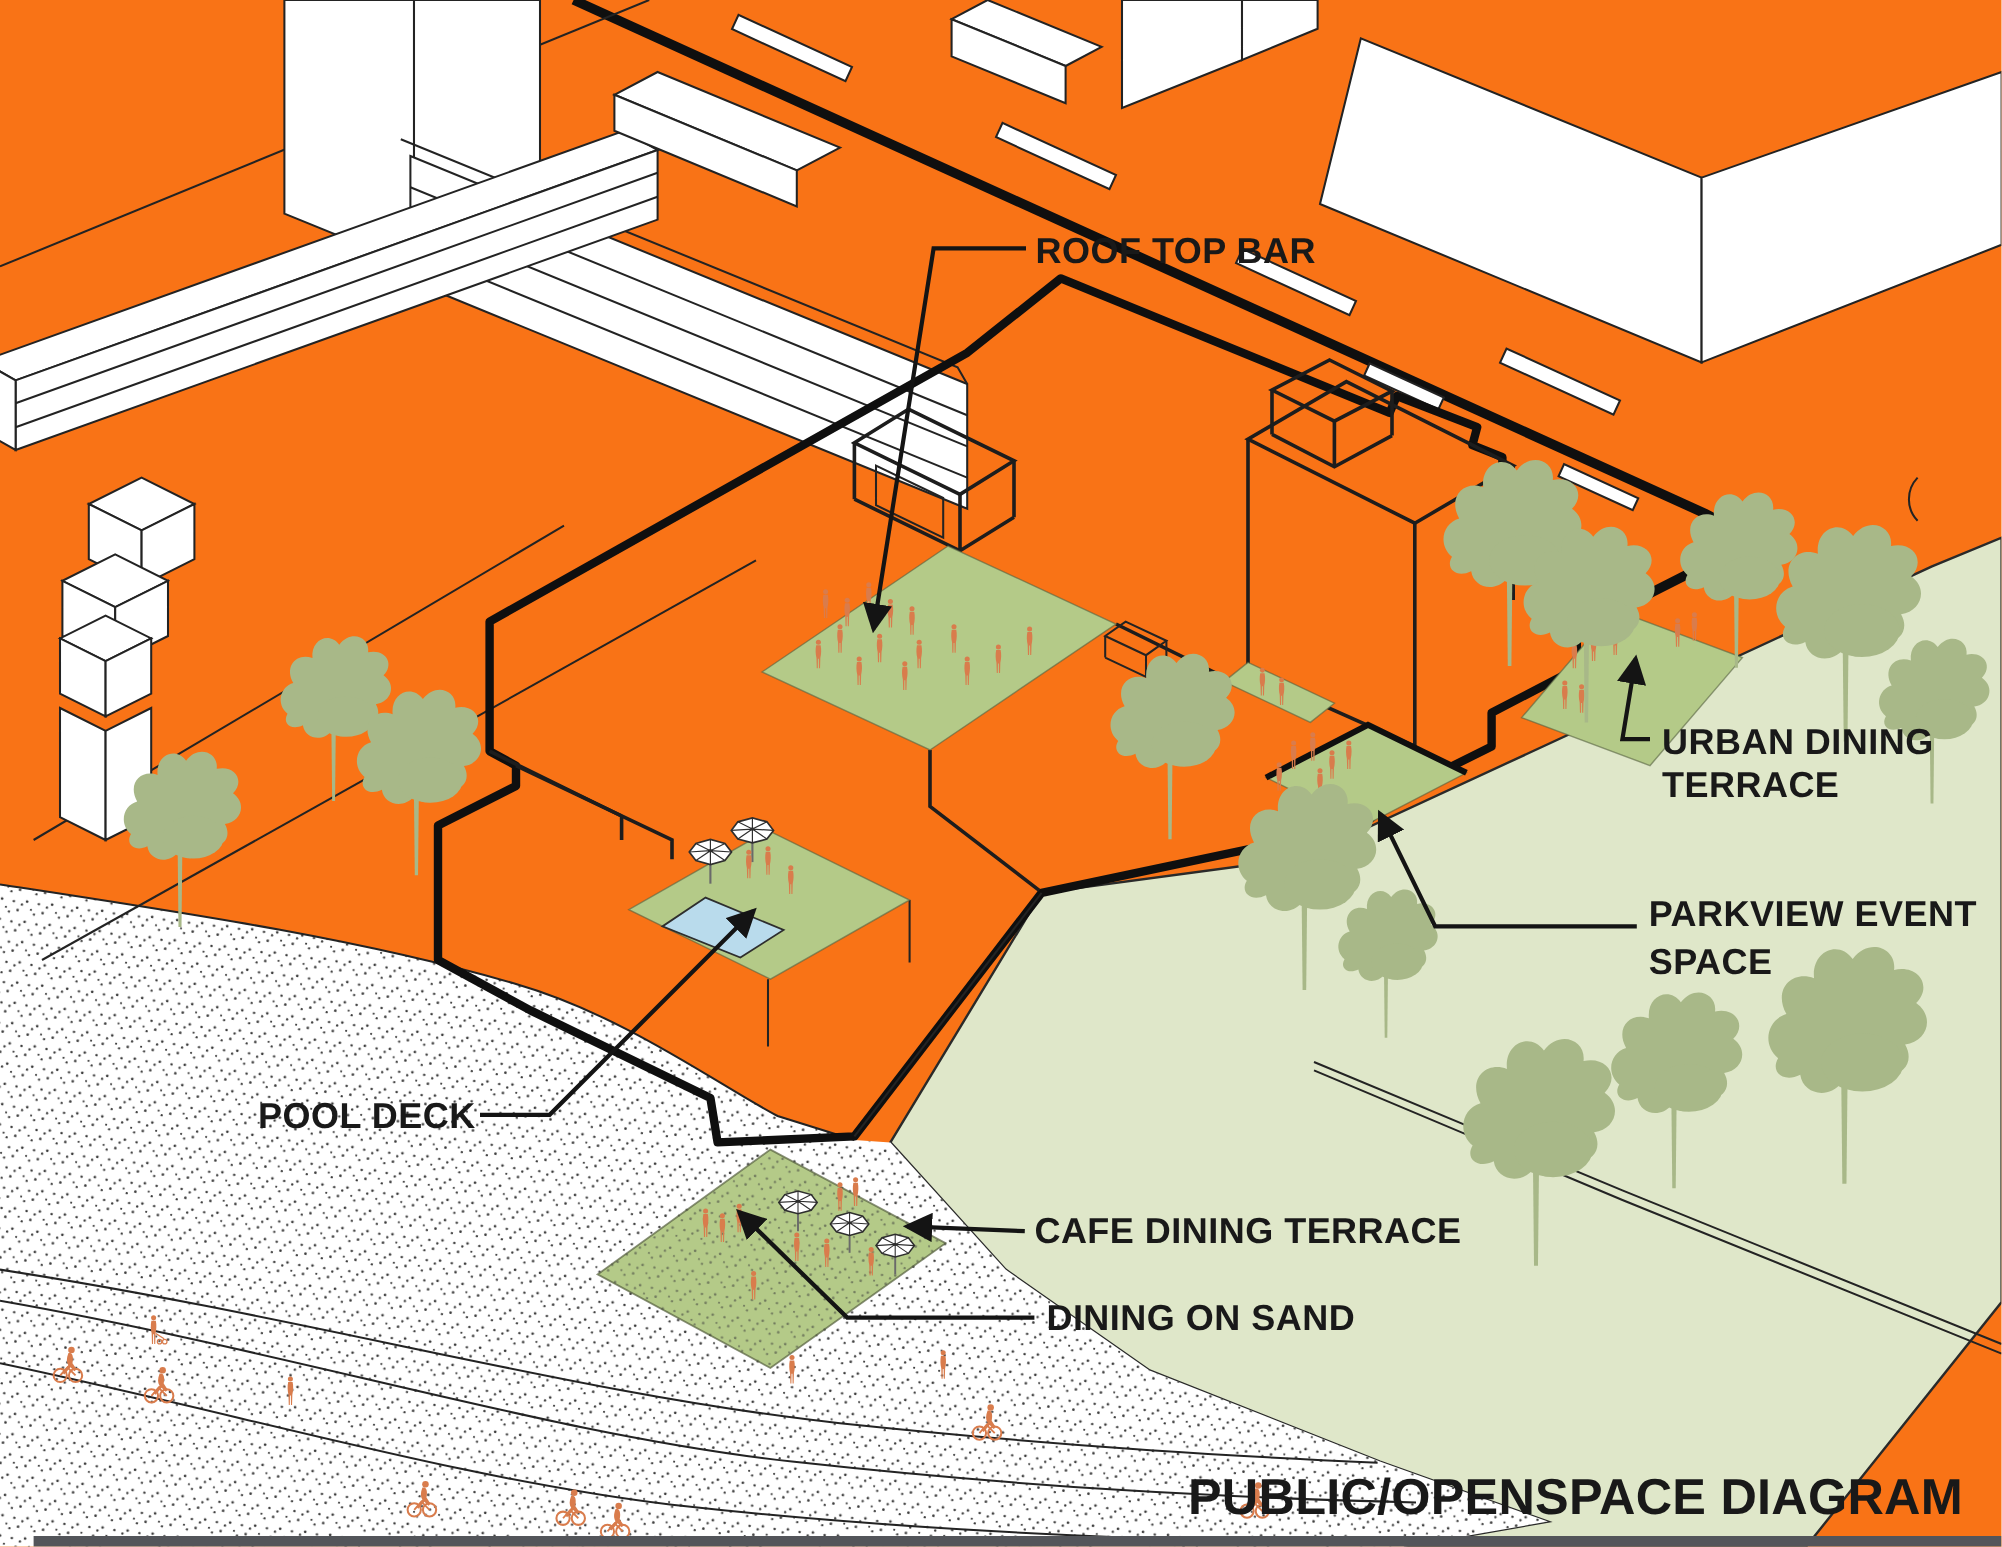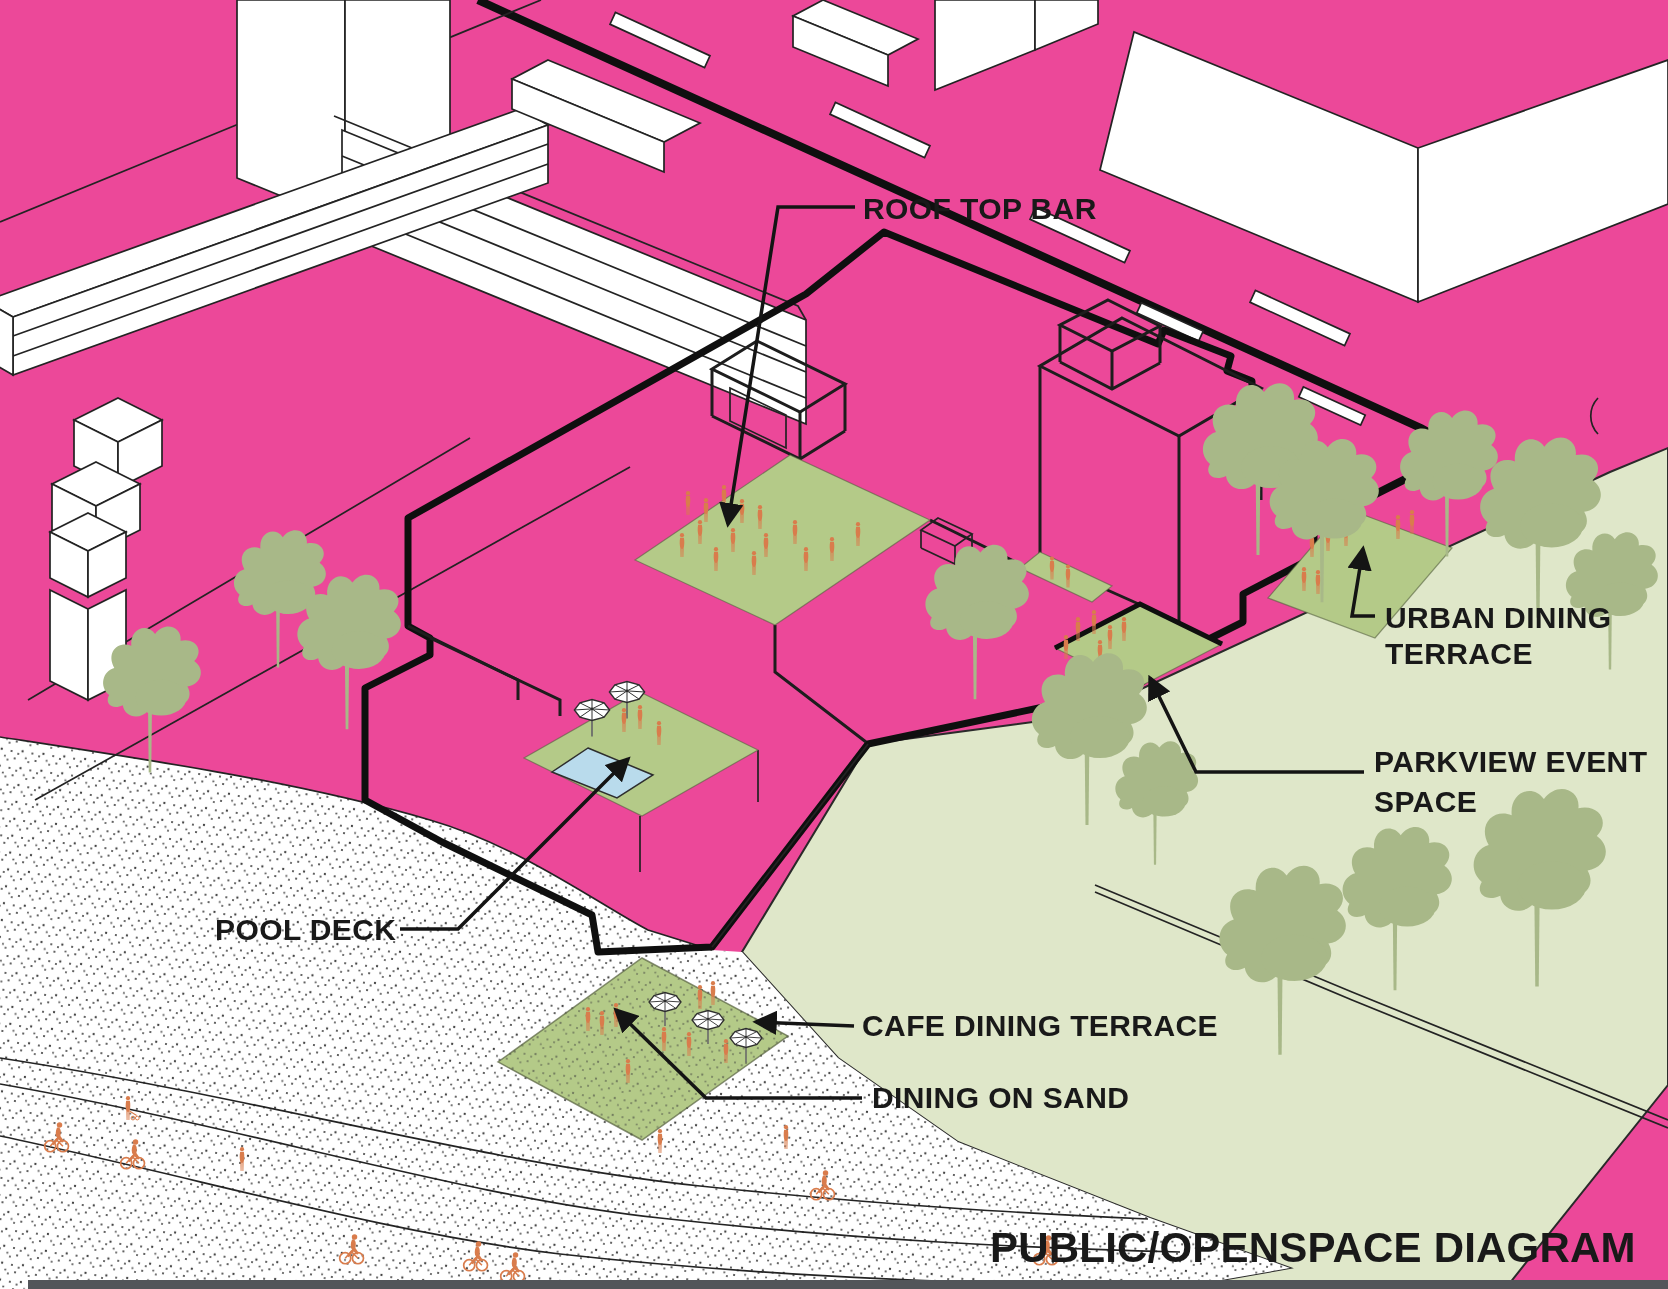--- a/index.html
+++ b/index.html
@@ -1,16 +1,16 @@
 <!DOCTYPE html>
 <html><head>
 <meta charset="utf-8">
 <style>
   html,body{margin:0;padding:0;background:#fff;}
-  .canvas{position:relative;width:1668px;height:1289px;background:#ec4899;overflow:hidden;}
+  .canvas{position:relative;width:1668px;height:1289px;background:#f97316;overflow:hidden;}
   svg{position:absolute;left:0;top:0;}
   .lbl{font:700 30px "Liberation Sans",sans-serif;fill:#191919;letter-spacing:.4px;}
   .ttl{font:700 42px "Liberation Sans",sans-serif;fill:#191919;letter-spacing:.2px;}
   .thin{stroke:#232323;stroke-width:1.7;fill:#ffffff;}
   .ln{stroke:#232323;stroke-width:1.7;fill:none;}
   .med{stroke:#1d1d1d;stroke-width:3;fill:none;}
   .thick{stroke:#0f0f0f;stroke-width:7;fill:none;stroke-linejoin:round;}
   .leader{stroke:#141414;stroke-width:3.5;fill:none;stroke-linejoin:miter;}
 </style>
 </head>

